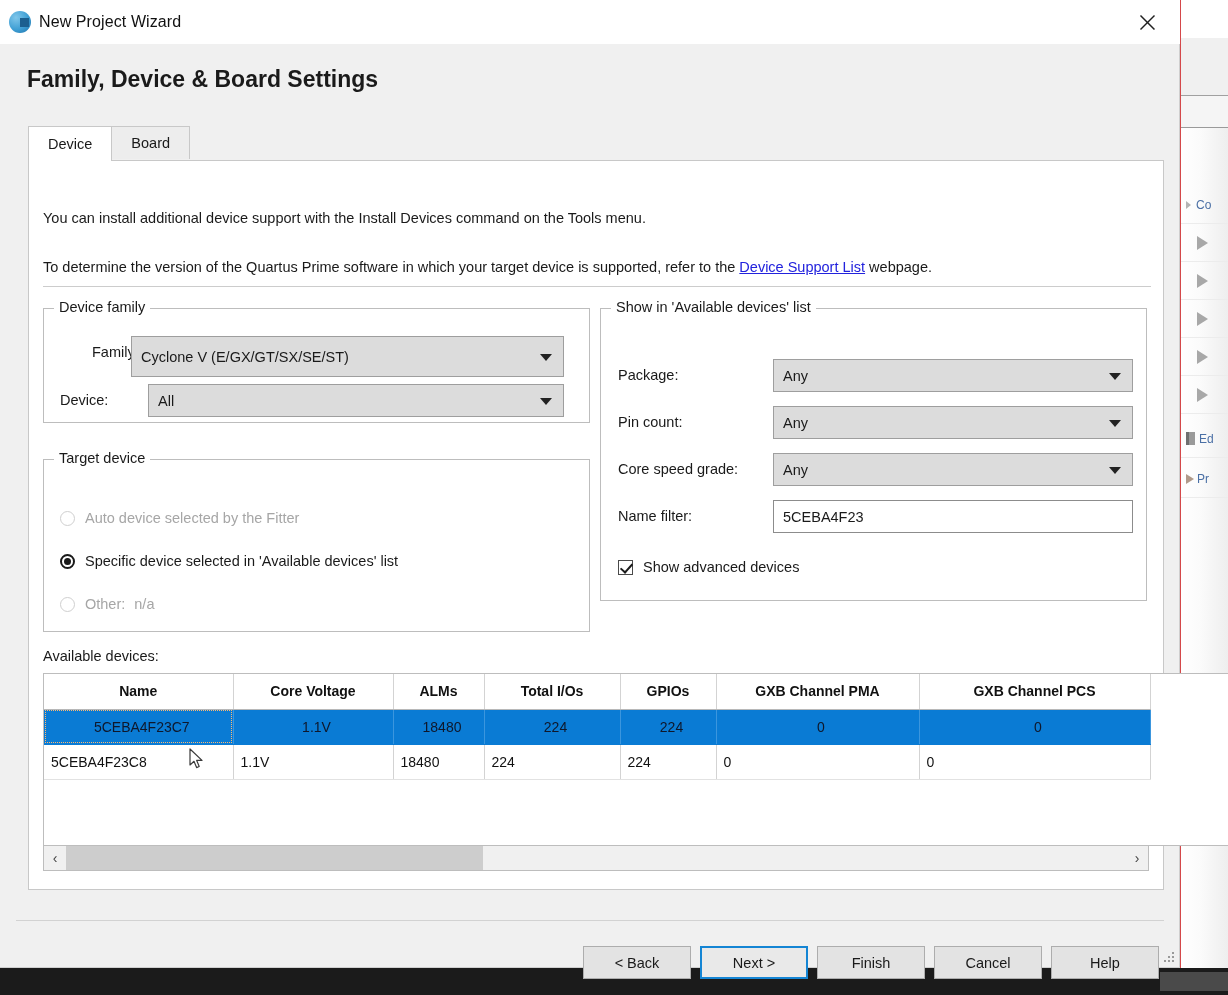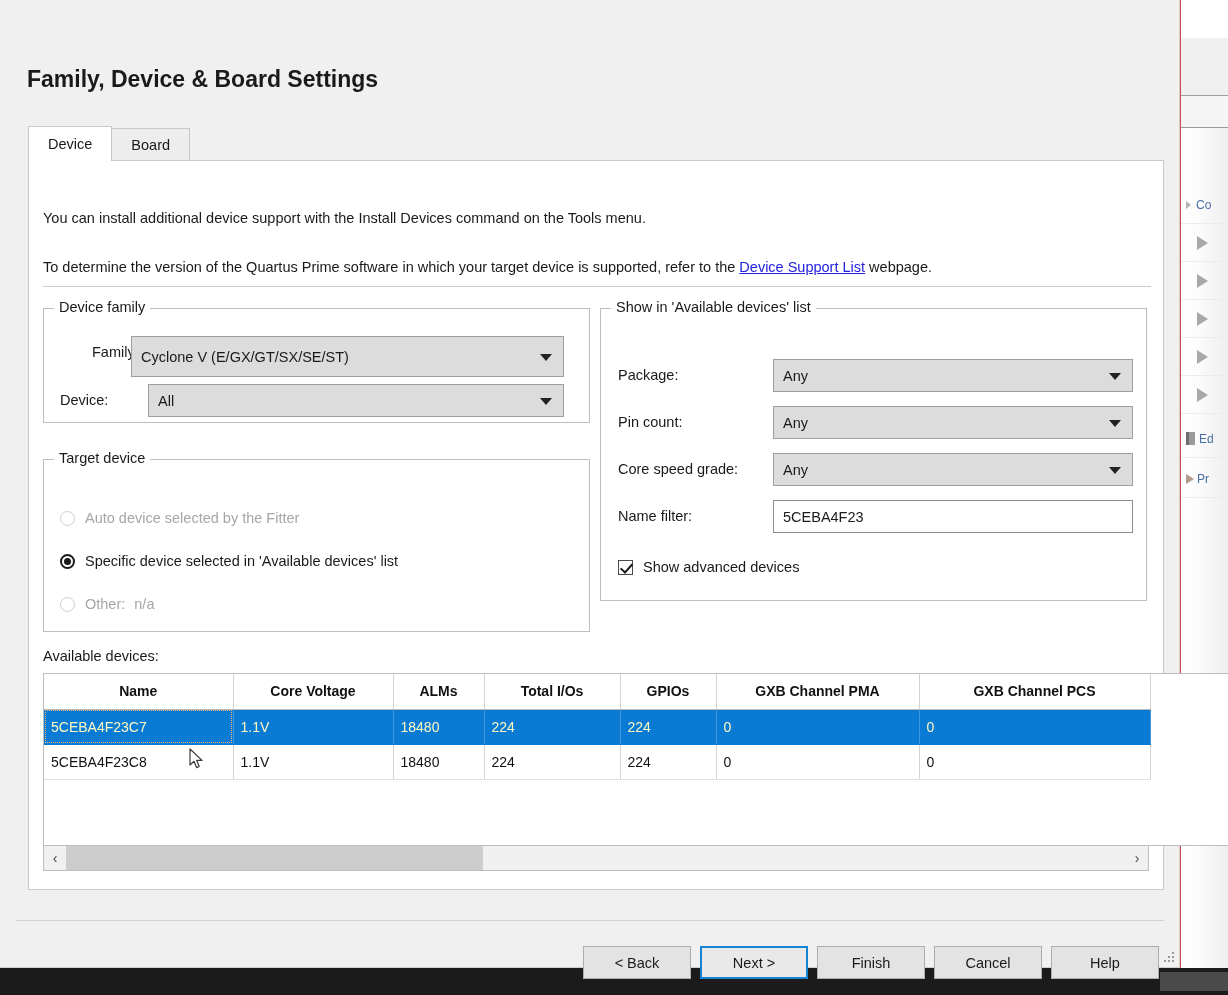--- a/index.html
+++ b/index.html
@@ -109,21 +109,21 @@
   #close-btn svg { display: block; }
 
   #page-heading {
     position: absolute; left: 27px; top: 66px;
     font-size: 23px; font-weight: bold; color: #1a1a1a;
   }
 
   
   #tabstrip {
     position: absolute; left: 28px; top: 126px; width: 1136px; height: 35px;
-    display: flex; align-items: flex-end;
+    display: flex; align-items: flex-start;
   }
   .tab {
     height: 33px; padding: 0 19px;
     display: flex; align-items: center; justify-content: center;
     font-size: 14.5px; color: #1a1a1a;
     background: #ededed;
     border: 1px solid #c8c8c8;
     border-bottom: none;
     margin-right: -1px;
     cursor: pointer;
@@ -258,23 +258,24 @@
   table.devtable td {
     height: 35px;
     font-size: 14px; color: #111111;
     border-right: 1px solid #d3d3d3;
     border-bottom: 1px solid #e2e2e2;
     text-align: left;
     padding: 0 0 0 7px;
     white-space: nowrap; overflow: hidden;
   }
   tr.selected td {
-    background: #0a7bd4; color: #fef9c3;
+    background: #0a7bd4; color: #0f172a;
     border-right-color: #3b96de;
     border-bottom-color: #0a7bd4;
+    text-align: center;
   }
   tr.selected td.focus-cell {
     outline: 1px dotted #ffb870;
     outline-offset: -2px;
   }
 
   
   #hscroll {
     position: absolute; left: 14px; top: 684px; width: 1106px; height: 26px;
     background: #f0f0f0; border: 1px solid #bdbdbd;
@@ -361,20 +362,33 @@
     <span class="bg-tri-sm"></span>
     <span>Pr</span>
   </div>
 
   <div id="bg-taskbar"></div>
   <div id="bg-taskbar-item"></div>
 </div>
 
 <div id="dialog">
 
+  <div id="titlebar">
+    <div id="app-icon">
+      <span class="sphere"></span>
+        <span class="notch"></span>
+    </div>
+    <div id="title-text">New Project Wizard</div>
+    <div id="close-btn">
+      <svg width="17" height="17" viewBox="0 0 17 17" aria-hidden="true">
+        <line x1="1.5" y1="1.5" x2="15.5" y2="15.5" stroke="#202020" stroke-width="1.5"></line>
+        <line x1="15.5" y1="1.5" x2="1.5" y2="15.5" stroke="#202020" stroke-width="1.5"></line>
+      </svg>
+    </div>
+  </div>
 
   <div id="page-heading">Family, Device &amp; Board Settings</div>
 
   <div id="tabstrip">
     <div class="tab active">
       <span>Device</span>
     </div>
     <div class="tab">
       <span>Board</span>
     </div>

